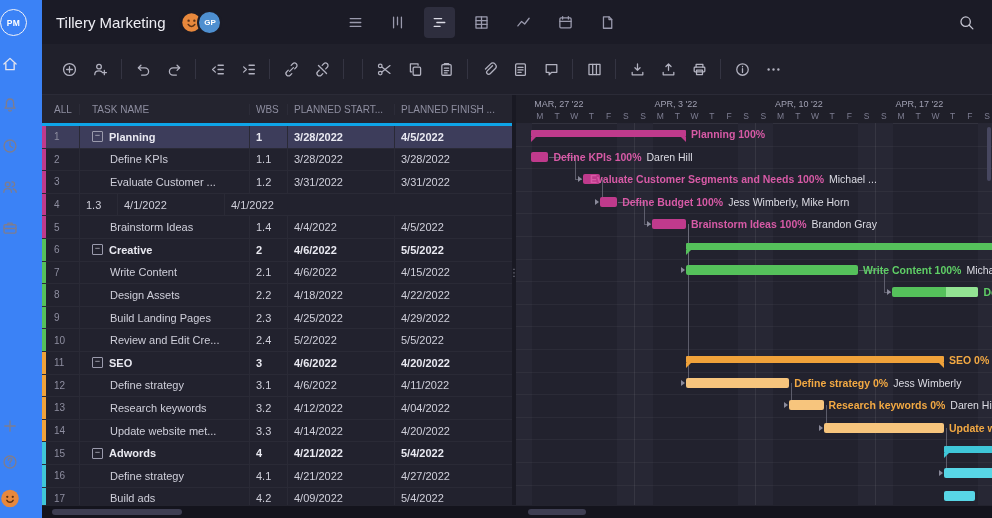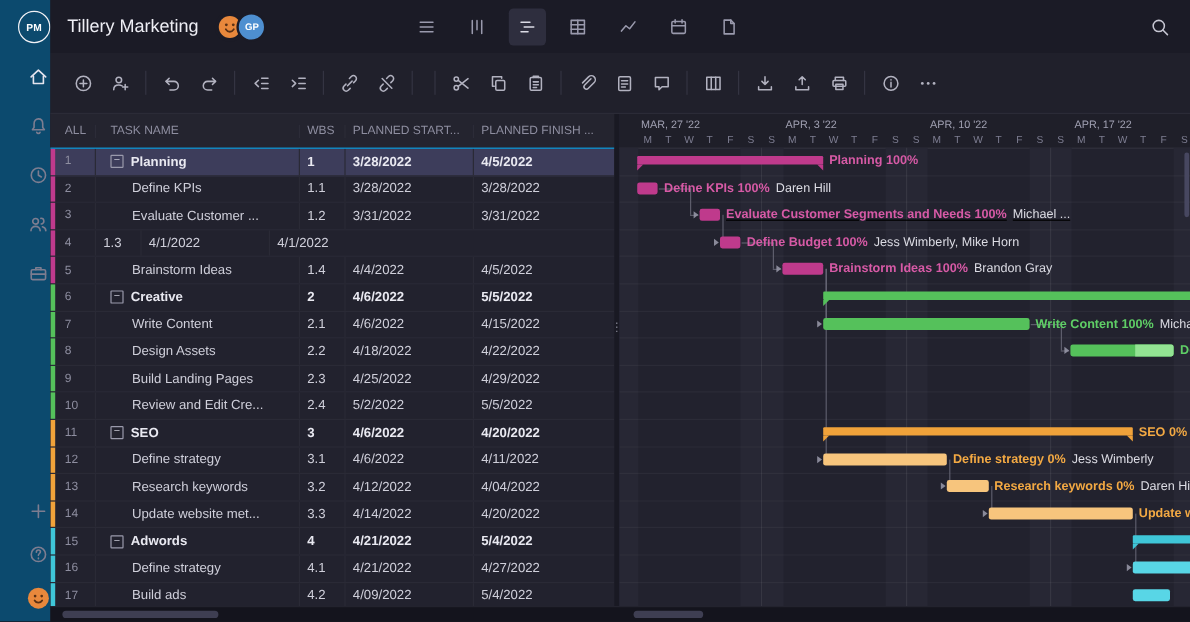--- a/index.html
+++ b/index.html
@@ -1,19 +1,19 @@
 <!DOCTYPE html>
 <html><head>
 <meta charset="utf-8">
 <style>
   html,body{margin:0;padding:0;background:#101018}
   body{width:992px;height:518px;overflow:hidden;font-family:"Liberation Sans",sans-serif;-webkit-font-smoothing:antialiased}
   .app{display:flex;width:992px;height:518px;background:#20202b}
   
-  .sidebar{width:42px;background:#0c4a6e;display:flex;flex-direction:column;align-items:flex-end;padding:9px 0 10px;box-sizing:border-box;flex:none}
+  .sidebar{width:42px;background:#3b82f6;display:flex;flex-direction:column;align-items:flex-start;padding:9px 0 10px;box-sizing:border-box;flex:none}
   .logo{width:25px;height:25px;border:1.5px solid #f2f2f6;border-radius:50%;color:#fff;font-size:8.5px;font-weight:bold;display:flex;align-items:center;justify-content:center;margin-bottom:18px;letter-spacing:.3px}
   .snav{display:flex;flex-direction:column;gap:21px;align-items:center}
   .sbtn{color:#7d7d90;width:20px;height:20px;display:flex;align-items:center;justify-content:center;cursor:pointer}
   .sbtn.active{color:#e4e4ee}
   .sbottom{margin-top:auto;display:flex;flex-direction:column;gap:16px;align-items:center}
   
   .main{flex:1;display:flex;flex-direction:column;min-width:0}
   .titlebar{height:44px;background:#1b1b26;display:flex;align-items:center;padding:0 14px;flex:none}
   .title{color:#eeeef4;font-size:15px;margin-right:14px;white-space:nowrap}
   .avatars{display:flex;align-items:center}
@@ -29,21 +29,21 @@
   .tdiv{width:1px;height:20px;background:#343442;margin:0 9px;flex:none}
   .tbtn{width:24px;height:24px;display:flex;align-items:center;justify-content:center;color:#b2b2c0;cursor:pointer;border-radius:3px}
   .t123{font-size:9.5px;font-weight:bold;letter-spacing:.5px;color:#b2b2c0}
   
   .ic{display:block;width:17px;height:17px;fill:none;stroke:currentColor;stroke-width:1.2;stroke-linecap:round;stroke-linejoin:round}
   .sbtn .ic{width:18px;height:18px}
   .av .ic,.avface .ic{width:21px;height:21px}
   
   .content{flex:1;display:flex;min-height:0;position:relative}
   .tablepane{width:470px;flex:none;display:flex;flex-direction:column;background:#22222e;min-height:0}
-  .thead{height:28px;flex:none;display:flex;align-items:center;background:#24242f;border-bottom:1px solid #0ea5e9;color:#8e8ea0;font-size:10px}
+  .thead{height:28px;flex:none;display:flex;align-items:center;background:#24242f;border-bottom:3px solid #0ea5e9;color:#8e8ea0;font-size:10px}
   .thead .hc{box-sizing:border-box;padding:0 6px;border-right:1px solid #2c2c38;white-space:nowrap;overflow:hidden}
   .c0{width:38px;padding-left:12px!important}
   .c1{width:170px;padding-left:12px!important}
   .c2{width:38px}
   .c3{width:107px}
   .c4{width:117px;border-right:none!important}
   .trows{flex:1;overflow:hidden}
   .trow{height:22.6px;display:flex;align-items:center;box-sizing:border-box;border-bottom:1px solid #2a2a36;font-size:11px;color:#cfcfda;position:relative;cursor:pointer}
   .trow .tc{box-sizing:border-box;padding:0 6px;white-space:nowrap;overflow:hidden;border-right:1px solid #2a2a36;height:100%;display:flex;align-items:center}
   .trow.parent{font-weight:bold;color:#e9e9f1}
@@ -647,21 +647,21 @@
             <div class="larr" style="left: 268.2px; top: 279.2px;"></div>
             <div class="lnk" style="left: 309.6px; top: 282.2px; width: 1px; height: 22.6px;"></div>
             <div class="larr" style="left: 302.6px; top: 301.8px;"></div>
             <div class="lnk" style="left: 430px; top: 304.8px; width: 1px; height: 45.2px;"></div>
             <div class="larr" style="left: 423px; top: 347px;"></div>
             <div class="gbar summary" style="left: 15.2px; width: 154.8px; top: 7px; --c: #bf3a8c;"></div>
             <div class="glabel" style="left: 175px; top: 5px;"><span class="gnm" style="color: rgb(215, 90, 166);">Planning 100%</span></div>
             <div class="gbar task" style="left: 15.2px; width: 17.2px; top: 28.6px; --c: #bf3a8c;"></div>
             <div class="glabel" style="left: 37.4px; top: 27.6px;"><span class="gnm" style="color: rgb(215, 90, 166);">Define KPIs 100%</span><span class="gas">Daren Hill</span></div>
             <div class="gbar task" style="left: 66.8px; width: 17.2px; top: 51.2px; --c: #bf3a8c;"></div>
-            <div class="glabel" style="left: 89px; top: 50.2px; text-decoration: underline;"><span class="gnm" style="color: rgb(215, 90, 166);">Evaluate Customer Segments and Needs 100%</span><span class="gas">Michael ...</span></div>
+            <div class="glabel" style="left: 74px; top: 50.2px;"><span class="gnm" style="color: rgb(215, 90, 166);">Evaluate Customer Segments and Needs 100%</span><span class="gas">Michael ...</span></div>
             <div class="gbar task" style="left: 84px; width: 17.2px; top: 73.8px; --c: #bf3a8c;"></div>
             <div class="glabel" style="left: 106.2px; top: 72.8px;"><span class="gnm" style="color: rgb(215, 90, 166);">Define Budget 100%</span><span class="gas">Jess Wimberly, Mike Horn</span></div>
             <div class="gbar task" style="left: 135.6px; width: 34.4px; top: 96.4px; --c: #bf3a8c;"></div>
             <div class="glabel" style="left: 175px; top: 95.4px;"><span class="gnm" style="color: rgb(215, 90, 166);">Brainstorm Ideas 100%</span><span class="gas">Brandon Gray</span></div>
             <div class="gbar summary nr" style="left: 170px; width: 516px; top: 120px; --c: #55c15b;"></div>
             <div class="gbar task" style="left: 170px; width: 172px; top: 141.6px; --c: #55c15b;"></div>
             <div class="glabel" style="left: 347px; top: 140.6px;"><span class="gnm" style="color: rgb(95, 206, 102);">Write Content 100%</span><span class="gas">Michael ...</span></div>
             <div class="gbar task" style="left: 376.4px; width: 86px; top: 164.2px; --c: #55c15b;">
               <div class="pl" style="width: 38%; background: rgb(147, 227, 147);"></div>
             </div>

